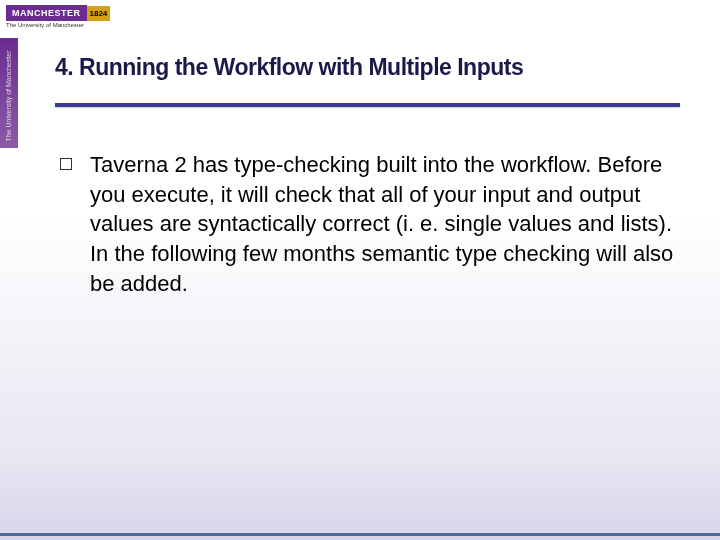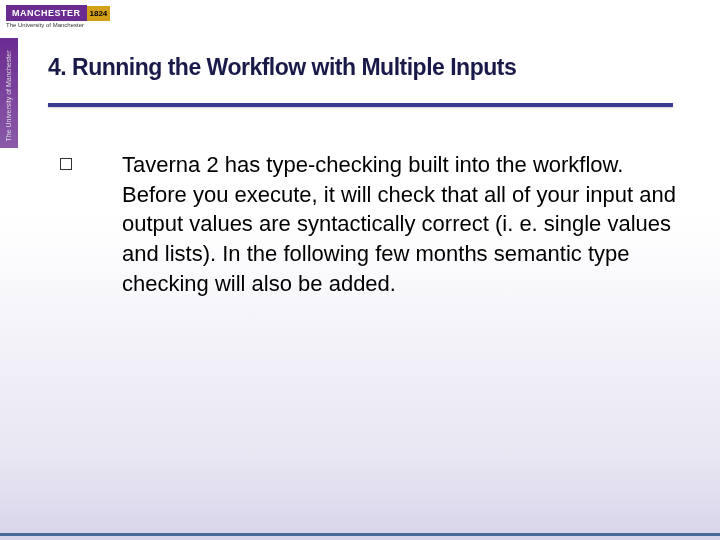--- a/index.html
+++ b/index.html
@@ -56,21 +56,21 @@
     top: 88px;
     width: 100px;
     font-size: 7px;
     color: #ddd;
     transform: rotate(-90deg);
     white-space: nowrap;
   }
   .title-bar {
     position: absolute;
     top: 54px;
-    left: 48px;
+    left: 55px;
     right: 20px;
   }
   .title {
     font-size: 23px;
     font-weight: bold;
     color: #1a1a4a;
     letter-spacing: -0.5px;
   }
   .title-underline {
     height: 4px;
@@ -82,21 +82,20 @@
   .content {
     position: absolute;
     top: 150px;
     left: 60px;
     right: 40px;
   }
   .bullet-row {
     display: flex;
     align-items: flex-start;
     margin-bottom: 2px;
-    gap: 32px;
   }
   .bullet-marker {
     width: 12px;
     height: 12px;
     border: 1.5px solid #333;
     flex-shrink: 0;
     margin-top: 8px;
     margin-right: 18px;
   }
   .bullet-text {

